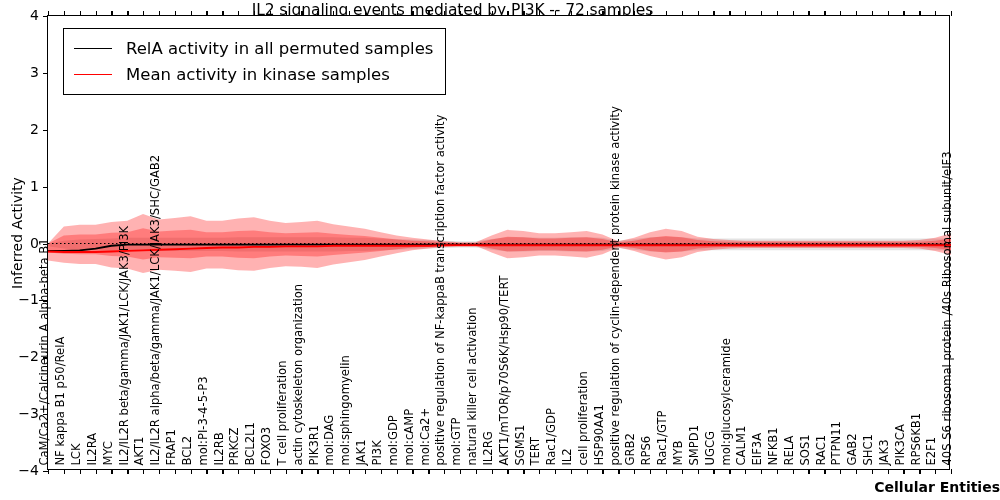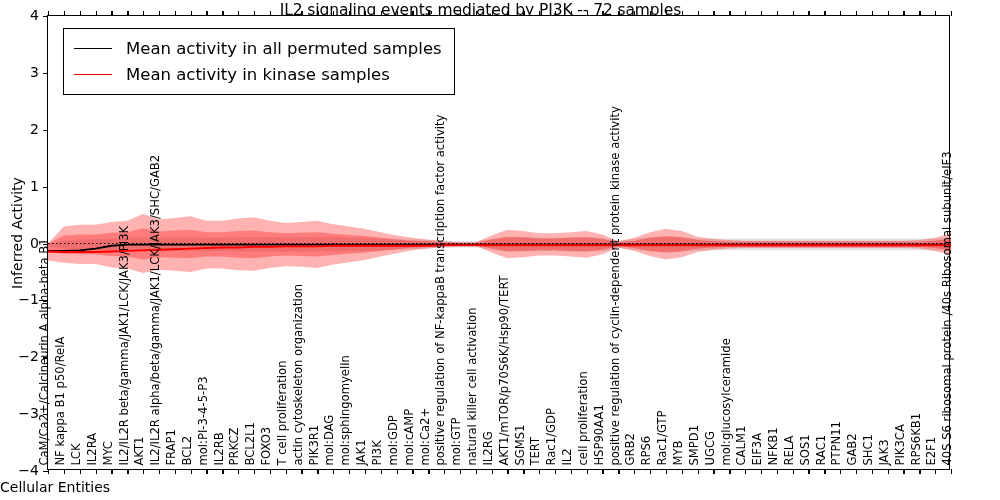--- a/index.html
+++ b/index.html
@@ -2,28 +2,28 @@
 <html><head>
 <meta charset="utf-8">
 <style>
   html,body{margin:0;padding:0;background:#ffffff;}
   body{width:1000px;height:500px;overflow:hidden;
        font-family:"DejaVu Sans","Liberation Sans",sans-serif;color:#000;}
   #root{position:relative;width:1000px;height:500px;}
 
   
   .title{position:absolute;left:0;top:1px;width:905px;text-align:center;
-         font-size:15.5px;letter-spacing:-0.1px;white-space:nowrap;margin-left:28px;}
+         font-size:15.5px;letter-spacing:-0.1px;white-space:nowrap;}
 
   
   .ylabel{position:absolute;left:-93px;top:225px;width:220px;text-align:center;
           transform:rotate(-90deg);transform-origin:50% 50%;
           font-size:14px;white-space:nowrap;}
-  .xlabel{position:absolute;left:0;top:479px;width:1000px;text-align:left;
-          font-size:14px;white-space:nowrap;}
+  .xlabel{position:absolute;left:0;top:479px;width:1000px;text-align:right;
+          font-size:14px;white-space:nowrap;font-weight:bold;}
 
   
   #plot{position:absolute;left:47px;top:15px;width:903px;height:455px;
         border:1.3px solid #000;box-sizing:border-box;background:#fff;}
   #svgwrap{position:absolute;left:0;top:0;width:100%;height:100%;}
 
   
   .ytick{position:absolute;right:1002px;width:60px;text-align:right;
          font-size:14px;transform:translateY(-9px);}
   .ytickmark{position:absolute;left:-5px;width:5px;height:1.3px;background:#000;}
@@ -262,21 +262,21 @@
       <div class="cat" style="left: 843.932px; bottom: 34px;">JAK3</div>
       <div class="cat" style="left: 859.774px; bottom: 34px;">PIK3CA</div>
       <div class="cat" style="left: 875.616px; bottom: 34px;">RPS6KB1</div>
       <div class="cat" style="left: 891.458px; bottom: 34px;">E2F1</div>
       <div class="cat" style="left: 907.3px; bottom: 34px;">40S S6 ribosomal protein /40s Ribosomal subunit/eIF3</div>
     </div>
 
   <div id="legend">
     <div class="lrow">
       <span class="lswatch"></span>
-      <span class="ltext">Mean activity in all permuted samples</span>
+      <span class="ltext">RelA activity in all permuted samples</span>
     </div>
     <div class="lrow">
       <span class="lswatch red"></span>
       <span class="ltext">Mean activity in kinase samples</span>
     </div>
   </div>
 
 </div>
 
 </body></html>

